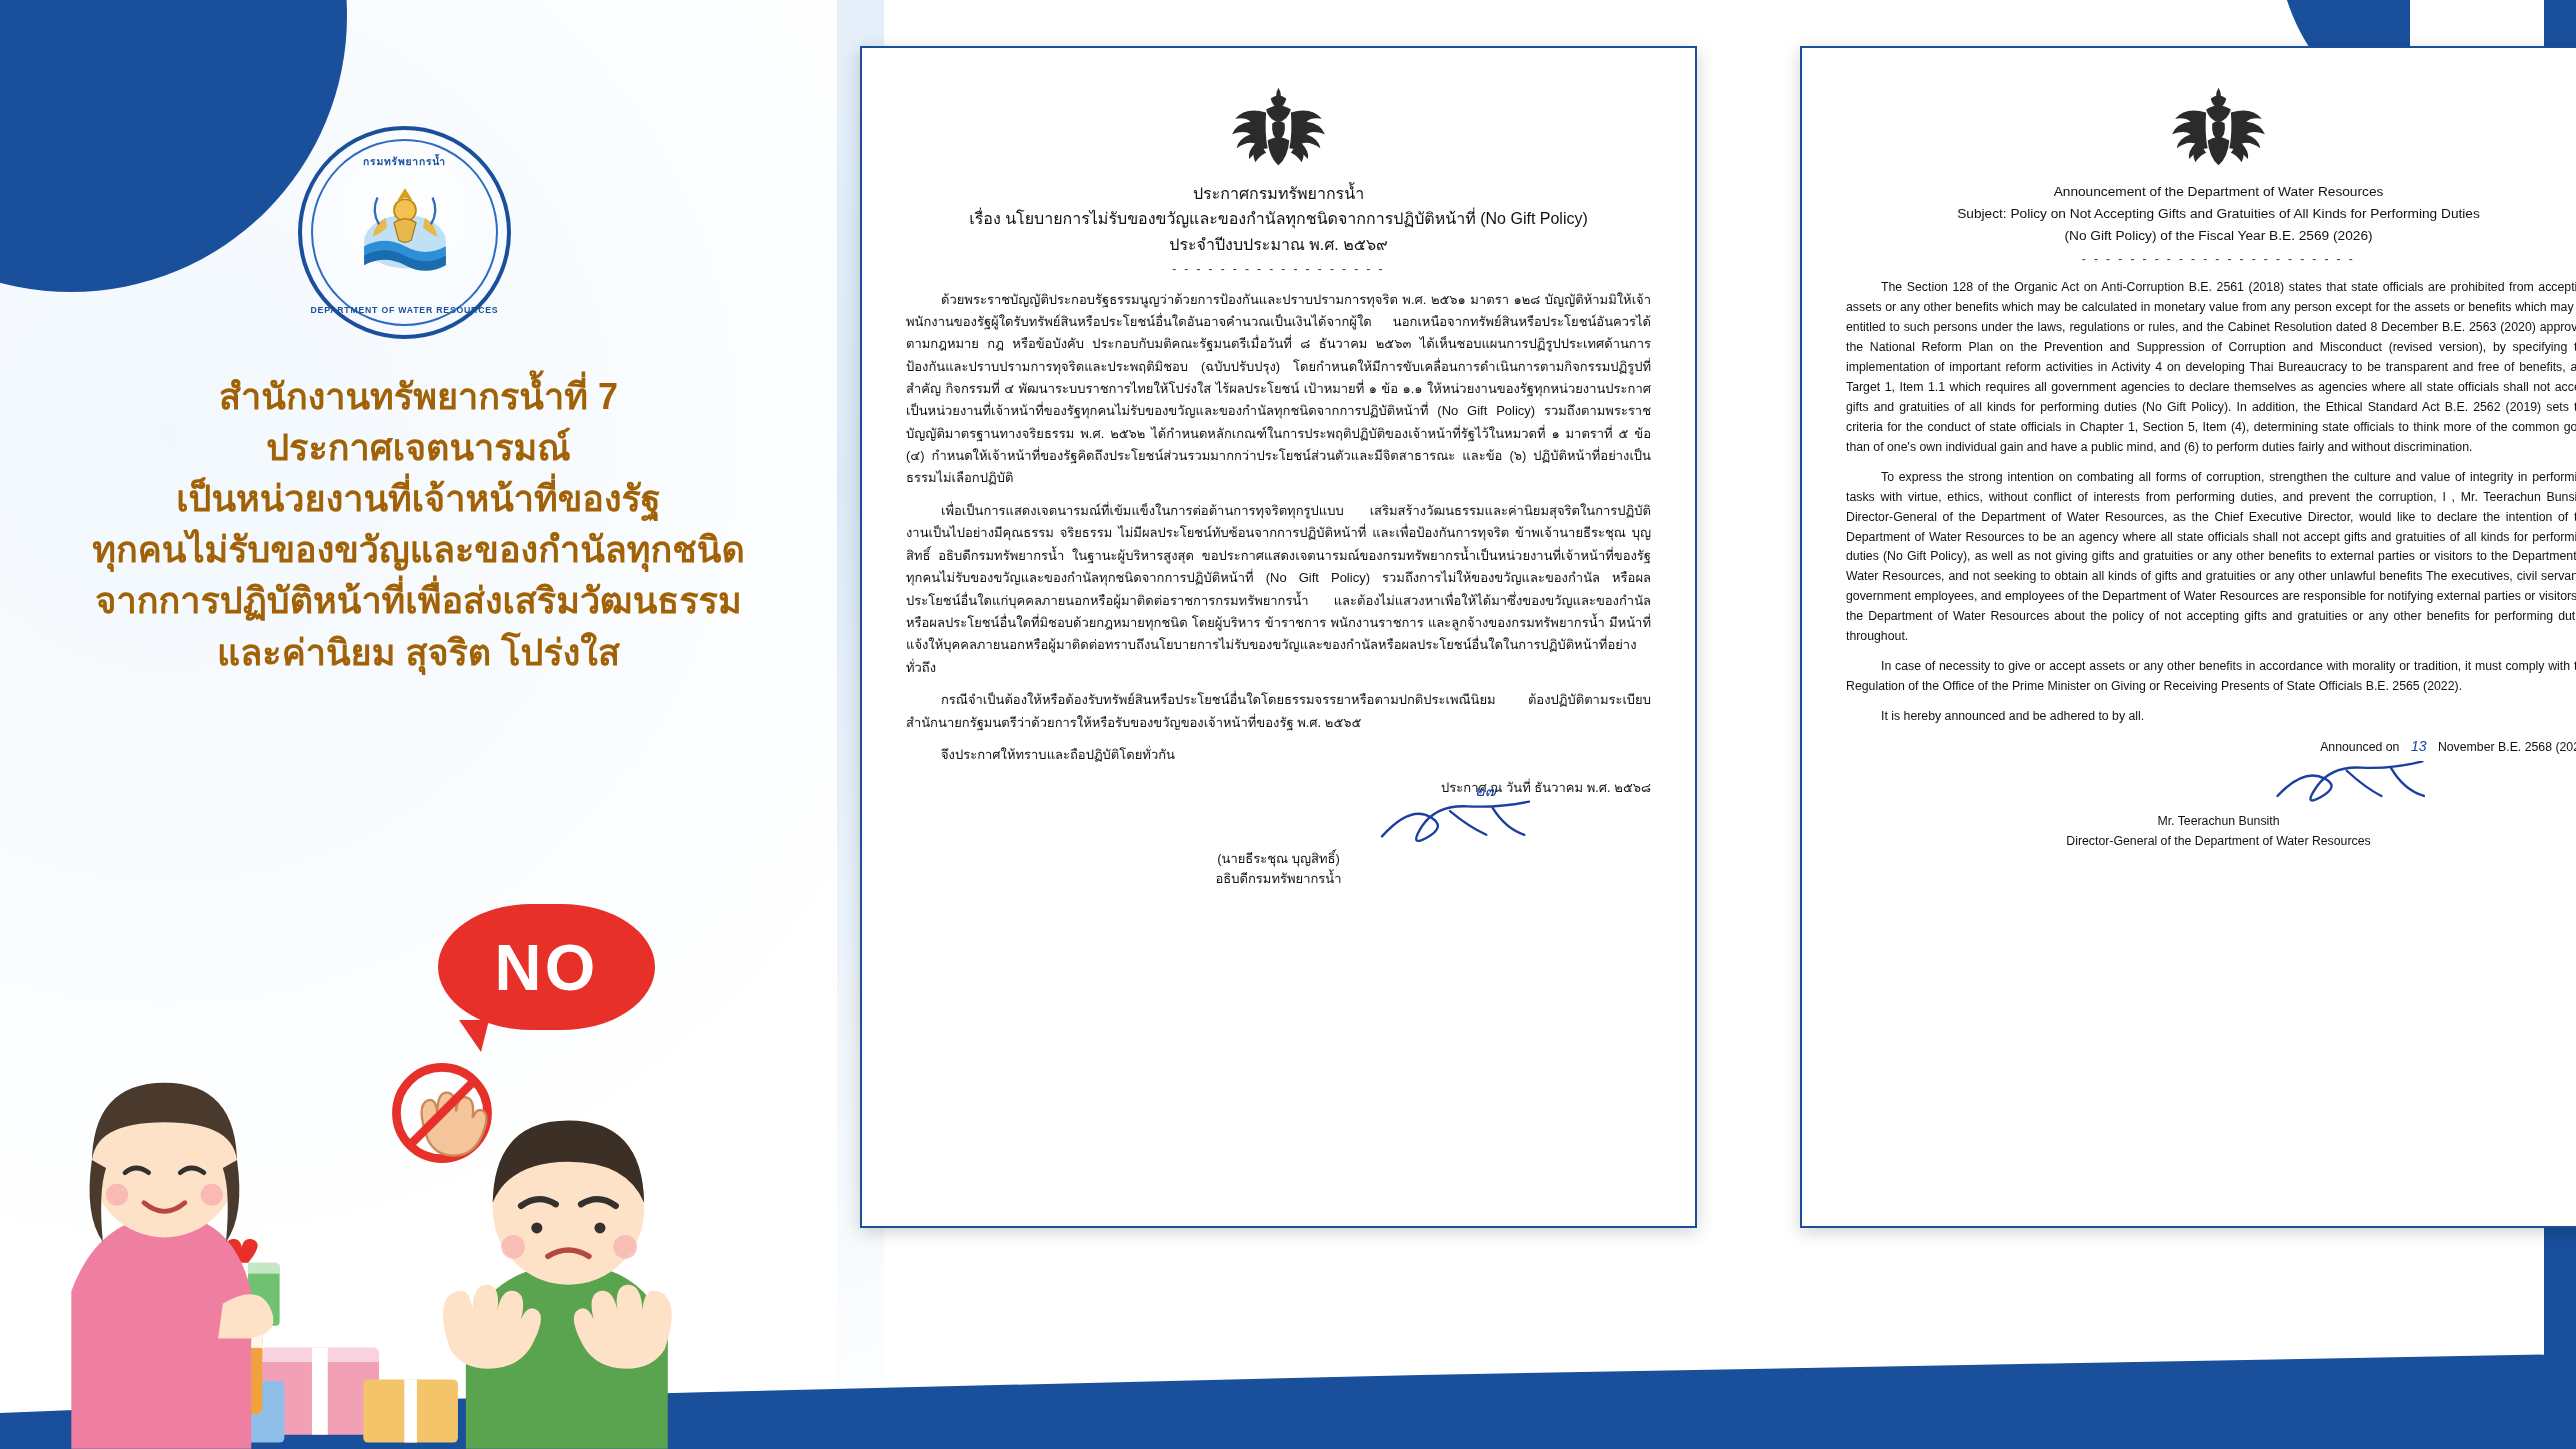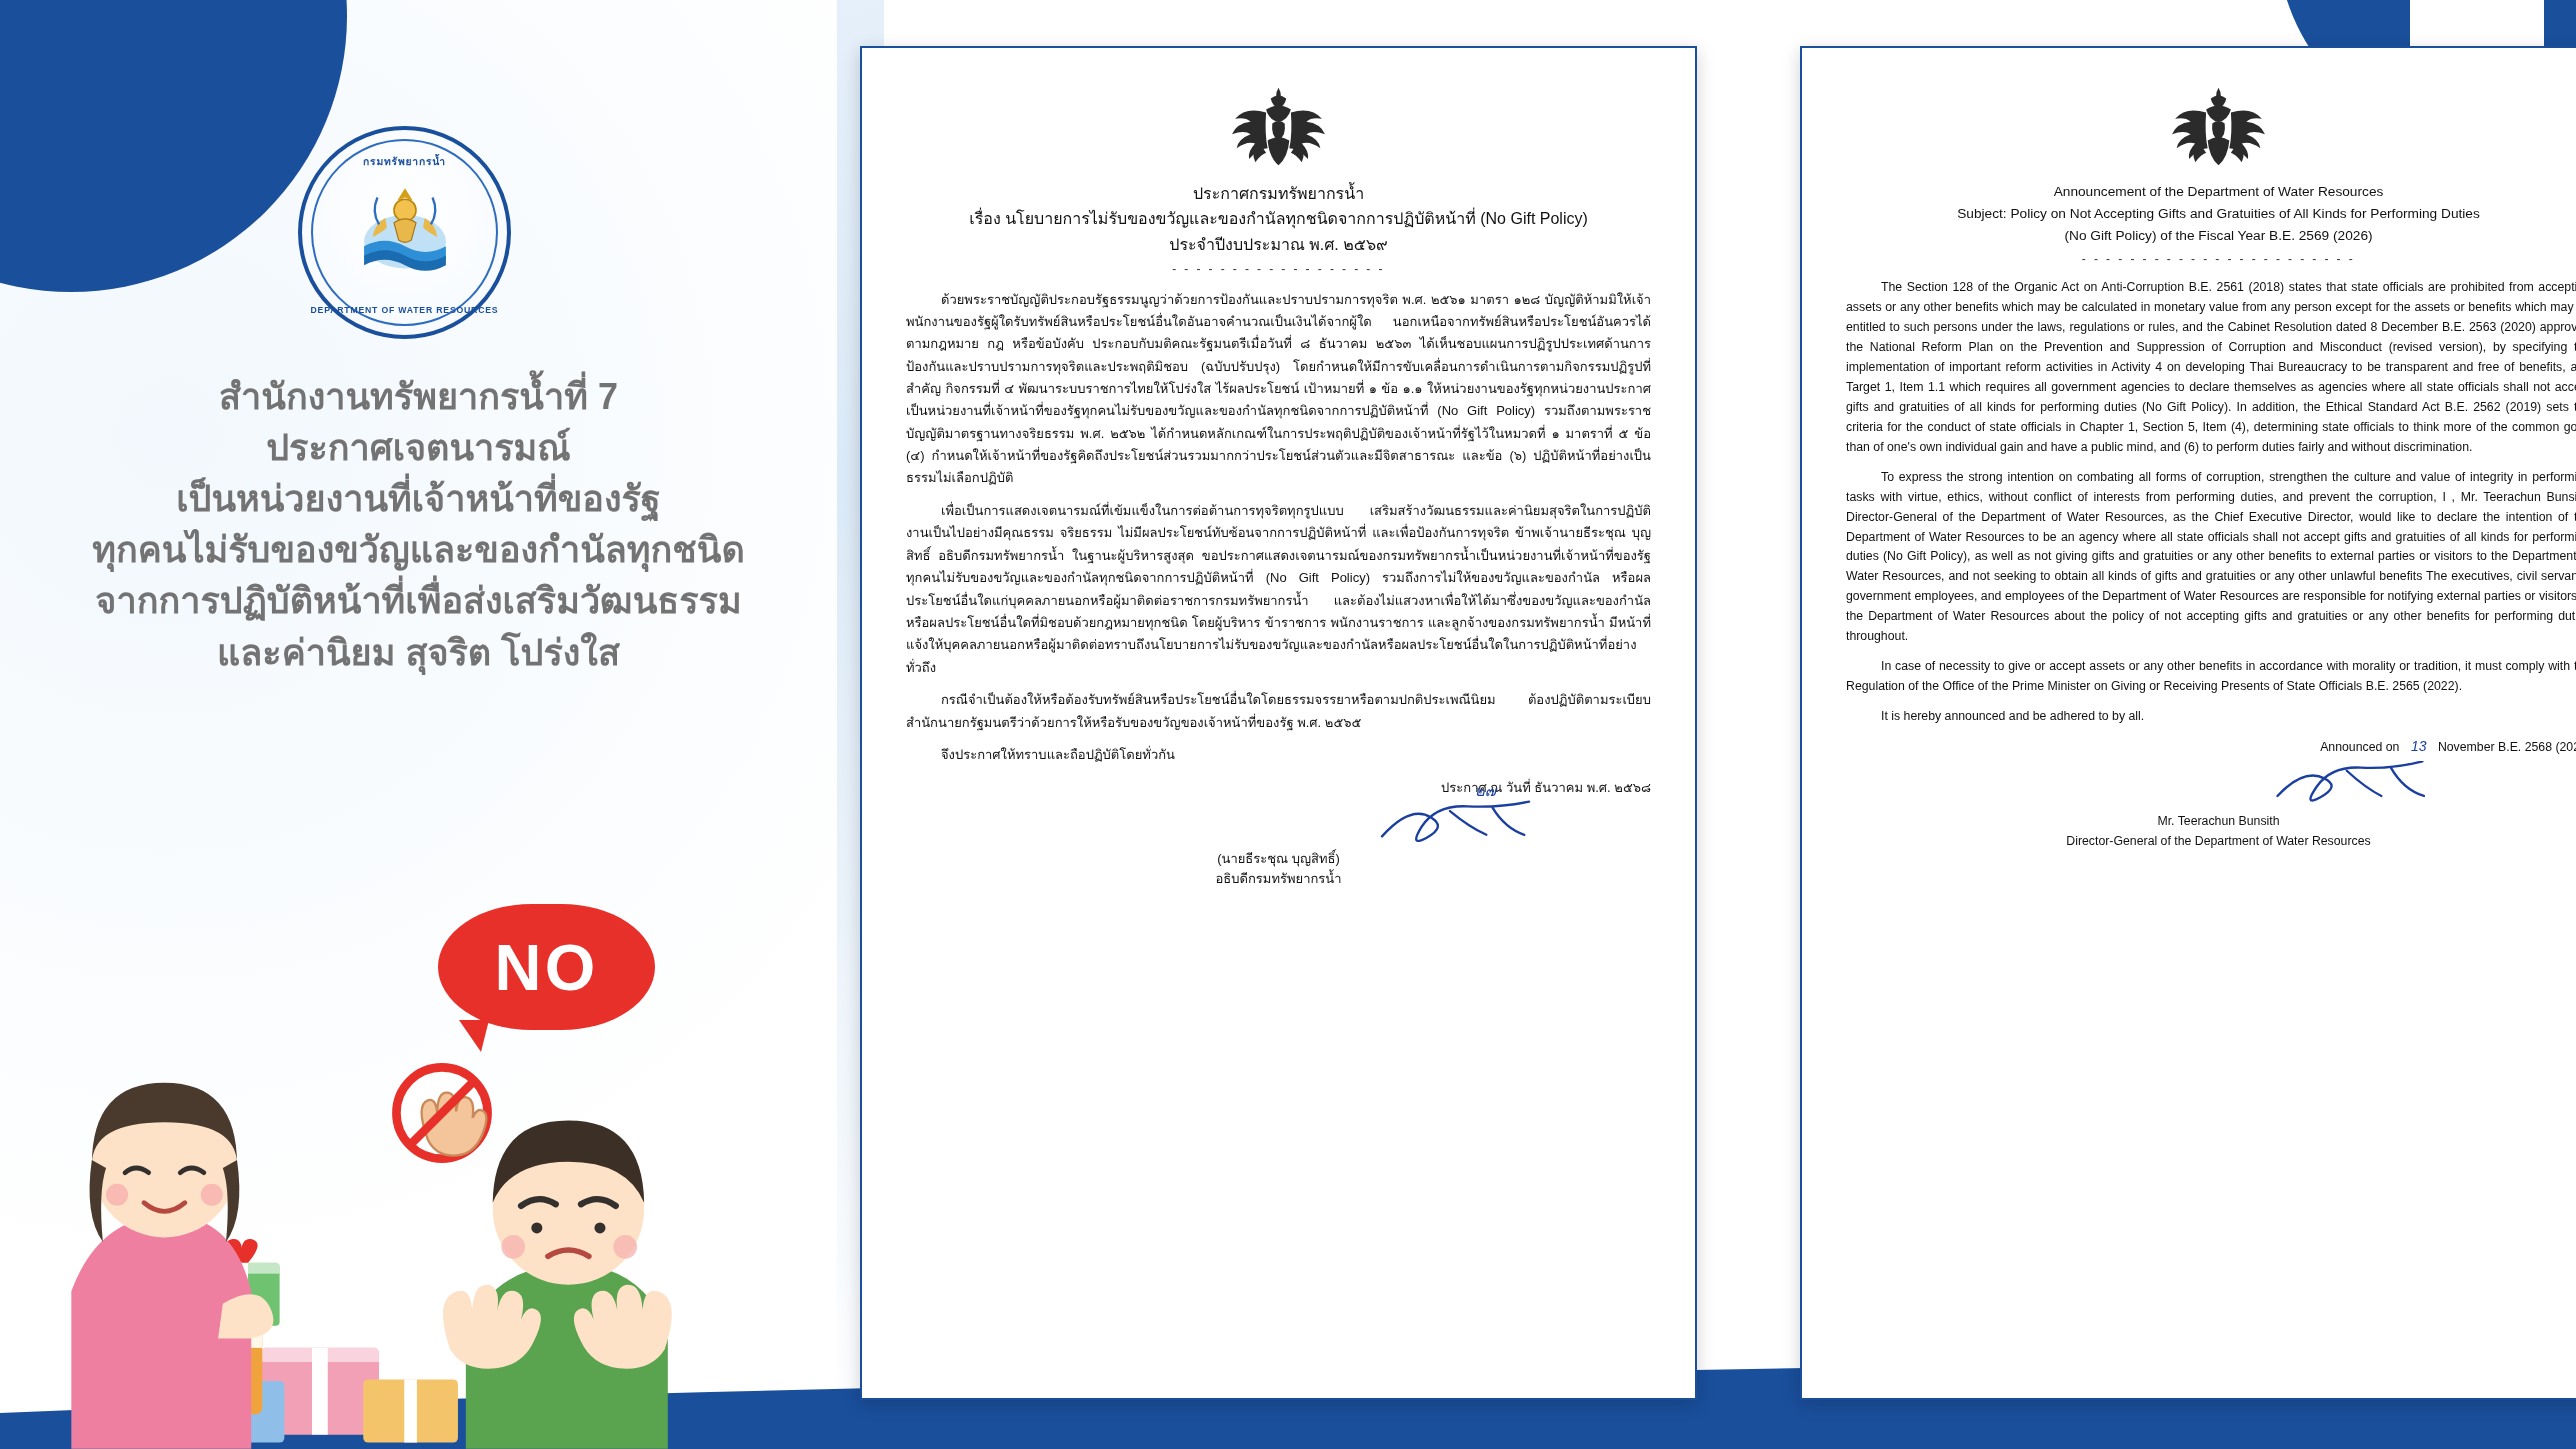--- a/index.html
+++ b/index.html
@@ -71,21 +71,21 @@
   }
   .emblem-text-top { top:27px; }
   .emblem-text-bottom { bottom:24px; font-size:8.7px; }
   .emblem-art {
     position:absolute; left:50%; top:50%; transform:translate(-50%,-50%);
     width:118px; height:118px;
   }
 
   .left-heading {
     position:absolute; left:32px; top:371px; width:773px;
-    text-align:center; color:#737373;
+    text-align:center; color:#a16207;
     font-size:36px; line-height:1.42; font-weight:600;
     font-family: "Liberation Sans", sans-serif;
   }
   .left-heading div { white-space:nowrap; }
 
   
   .no-badge {
     position:absolute; left:438px; top:904px; width:217px; height:126px;
   }
   .no-bubble {
@@ -102,21 +102,21 @@
     font-family:Liberation Sans, sans-serif;
   }
   .no-hand {
     position:absolute; left:387px; top:1058px; width:110px; height:110px;
   }
 
   .illus { position:absolute; left:24px; top:1010px; width:789px; height:439px; }
 
   
   .doc {
-    position:absolute; top:46px; width:837px; height:1354px;
+    position:absolute; top:46px; width:837px; height:1182px;
     background:#ffffff; border:2.4px solid #1a4f9c;
     box-shadow: 0 4.7px 17.4px rgba(0,0,0,0.18);
     padding: 20.5px 44px 16px 44px;
     z-index: 6;
   }
   .doc-th { left:860px; }
   .doc-en { left:1800px; }
 
   .garuda { width:93px; height:87px; margin: 14px auto 11px auto; display:block; }
 

